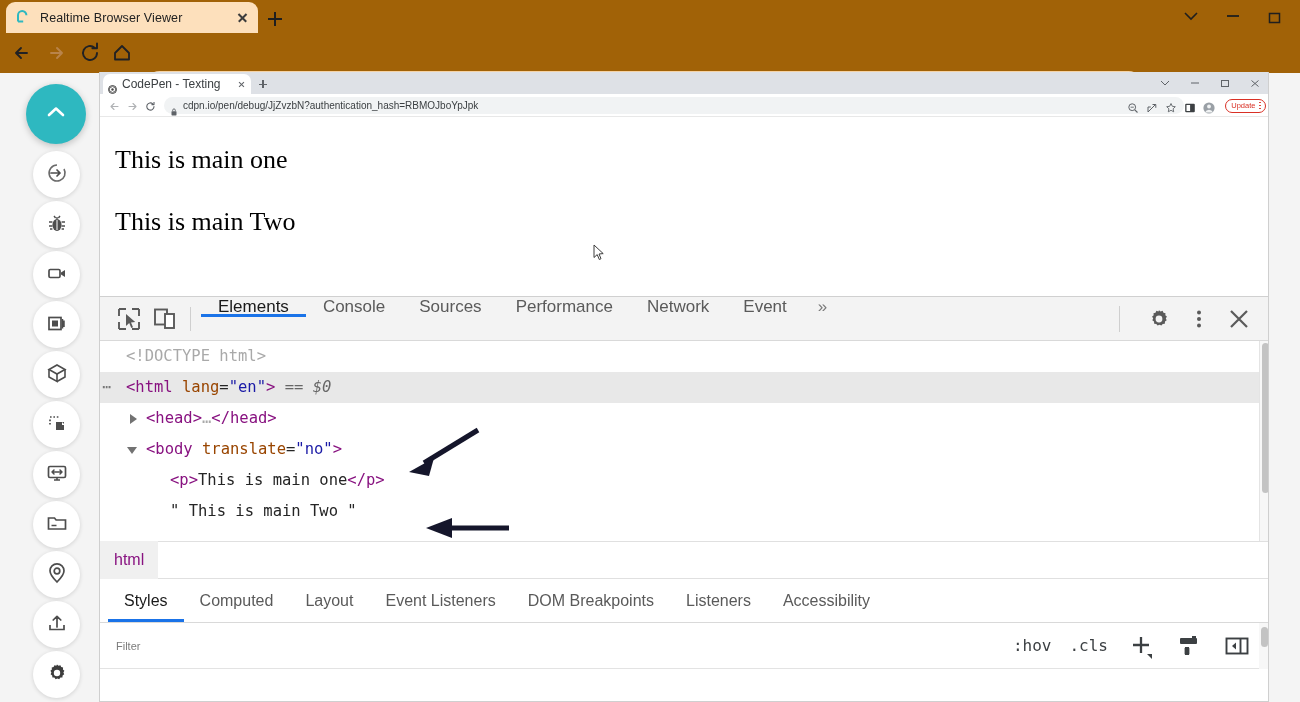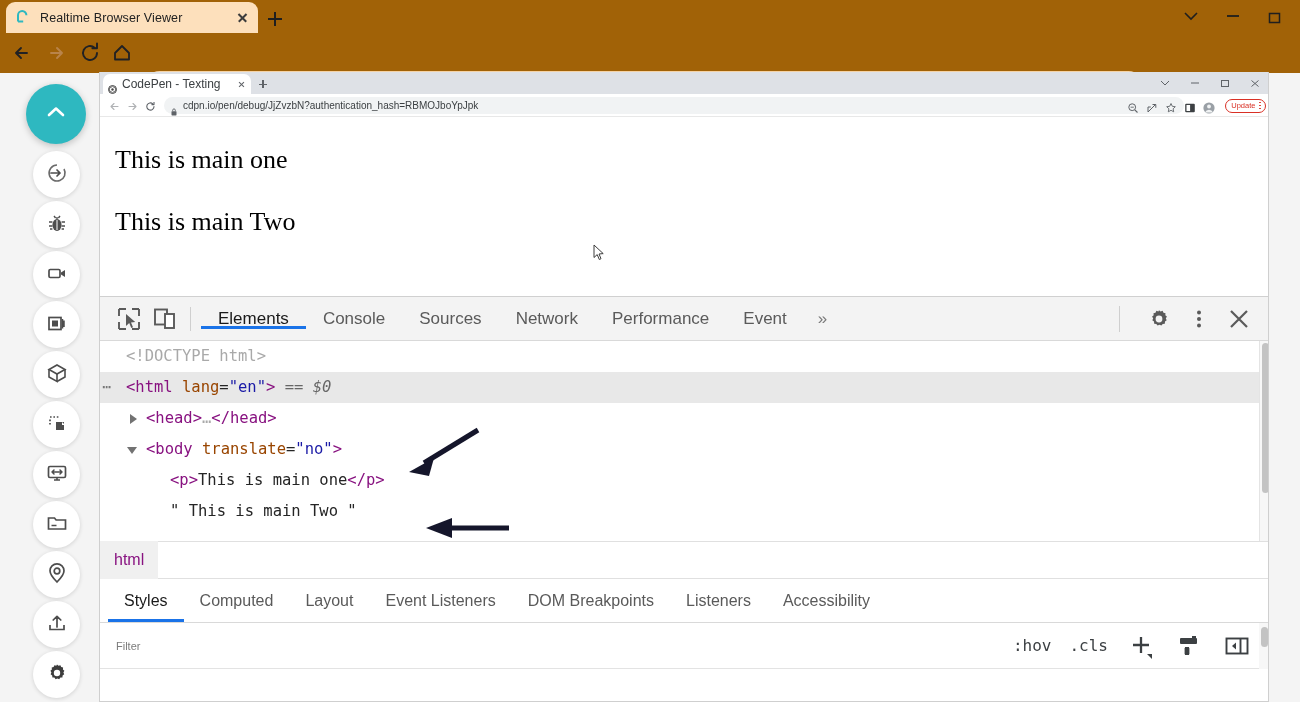--- a/index.html
+++ b/index.html
@@ -169,21 +169,21 @@
     background:#ffffff; border-top:1px solid #d0d0d0;
   }
   #dt-toolbar {
     position:absolute; left:0; top:0; width:1170px; height:44px;
     background:#f3f3f3; border-bottom:1px solid #d9d9d9;
     display:flex; align-items:center;
   }
   .dt-tool-icon { width:30px; height:30px; position:relative; flex:0 0 auto;
     display:flex; align-items:center; justify-content:center; }
   #dt-tool-sep { width:1px; height:24px; background:#cfcfcf; margin:0 10px; flex:0 0 auto; }
-  #dt-tabs { display:flex; align-items:center; height:44px; }
+  #dt-tabs { display:flex; align-items:flex-start; height:44px; }
   .dt-tab {
     display:flex; align-items:center; padding:0 17px; font-size:17px; color:#5a5a5a;
     position:relative; white-space:nowrap;
   }
   .dt-tab.active { color:#1a1a1a; }
   .dt-tab.active::after {
     content:''; position:absolute; left:0; right:0; bottom:0; height:3px; background:#1a73e8;
   }
   #dt-overflow { display:flex; align-items:center; padding:0 14px; color:#7a7a7a; font-size:17px; }
   #dt-toolbar-right { margin-left:auto; display:flex; align-items:center; padding-right:14px; }
@@ -607,24 +607,24 @@
             <div class="dt-tab active">
                 <span>Elements</span>
               </div>
             <div class="dt-tab">
                 <span>Console</span>
               </div>
             <div class="dt-tab">
                 <span>Sources</span>
               </div>
             <div class="dt-tab">
-                <span>Network</span>
+                <span>Performance</span>
               </div>
             <div class="dt-tab">
-                <span>Performance</span>
+                <span>Network</span>
               </div>
             <div class="dt-tab">
                 <span>Event</span>
               </div>
             <div id="dt-overflow">
                 <span>»</span>
               </div>
           </div>
           <div id="dt-toolbar-right">
             <div class="sep"></div>

